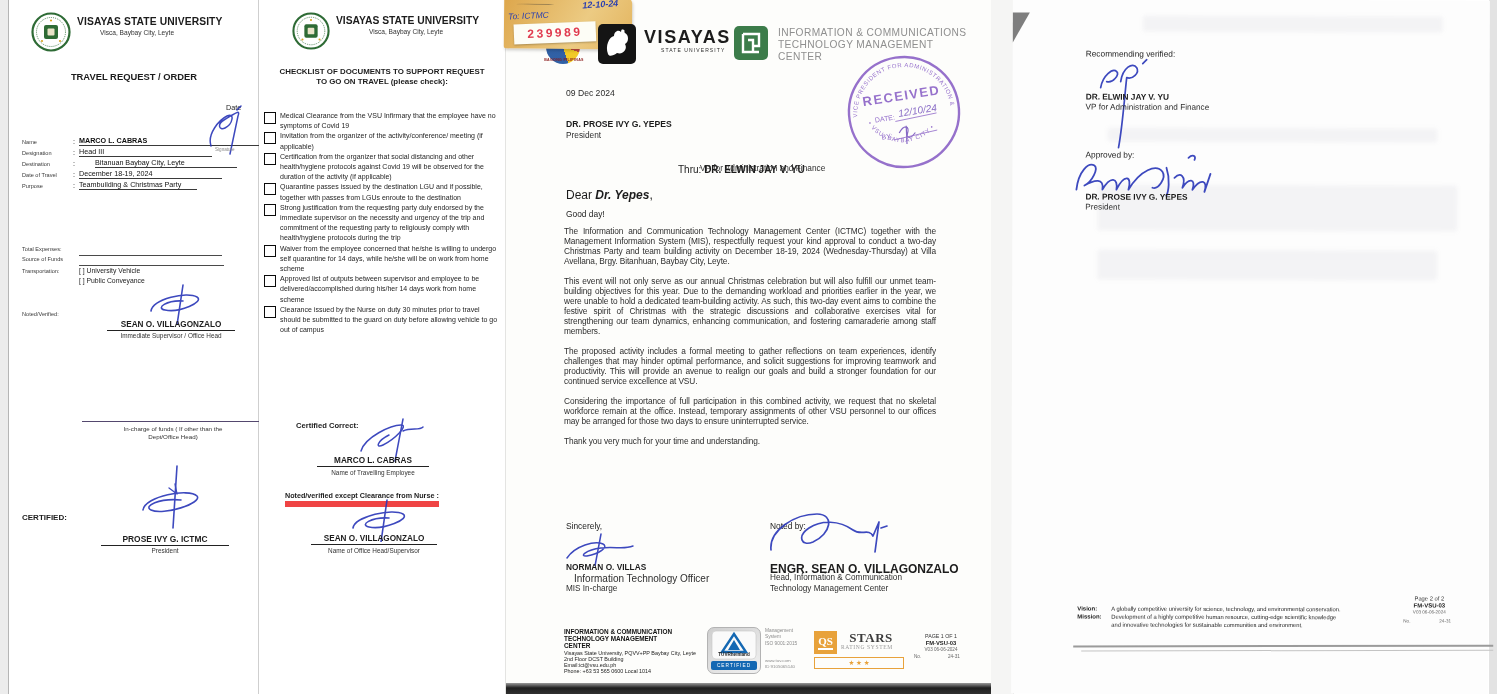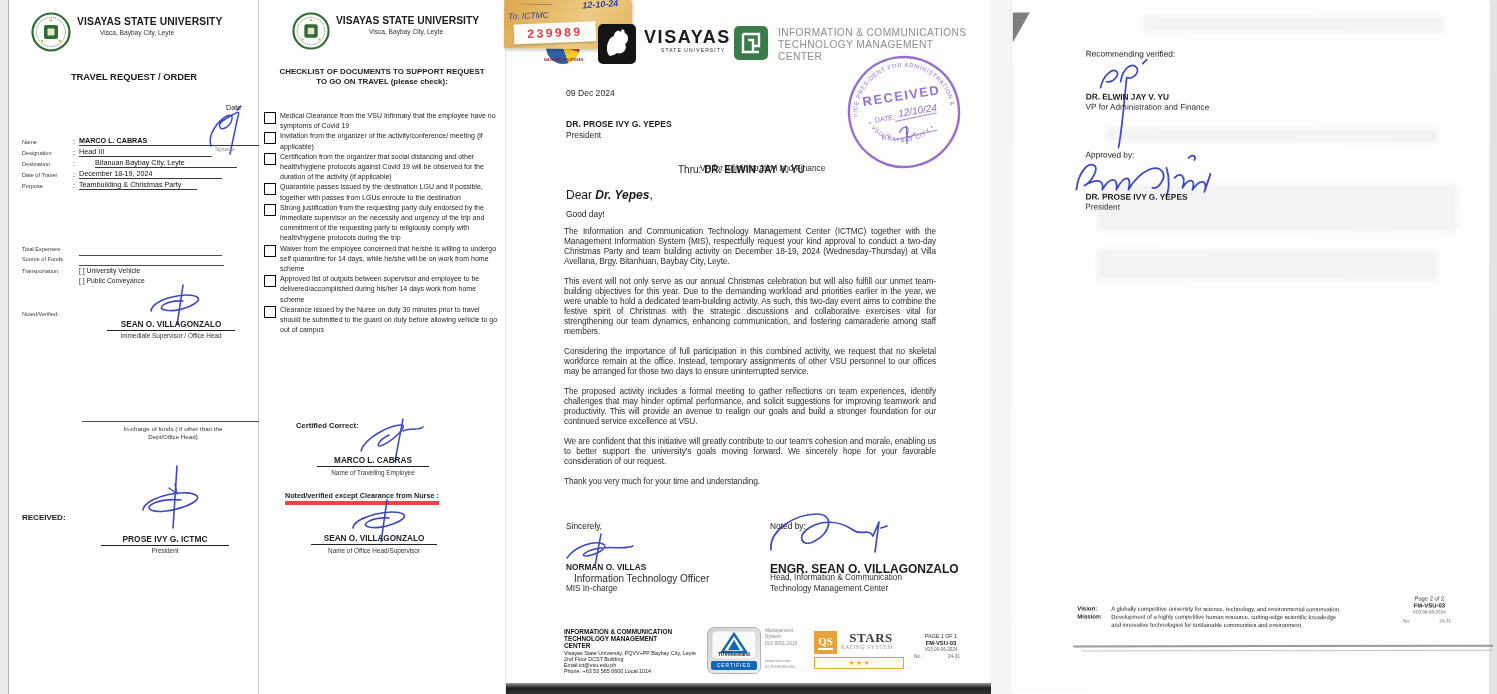--- a/index.html
+++ b/index.html
@@ -81,21 +81,21 @@
       <path d="M12,28 C14,16 48,8 58,14 C66,19 40,30 26,27 C16,25 28,17 44,18"></path>
       <path d="M44,2 L38,42"></path>
     </svg>
     <div class="abs b ctr" style="left:98px;top:320px;width:128px;font-size:8.2px;border-bottom:1.4px solid #222;padding-bottom:1px;">SEAN O. VILLAGONZALO</div>
     <div class="abs ctr" style="left:98px;top:332px;width:128px;font-size:6.4px;color:#333;">Immediate Supervisor / Office Head</div>
 
     <div class="abs" style="left:73px;top:421px;width:182px;border-bottom:1.2px solid #54486e;"></div>
     <div class="abs ctr" style="left:73px;top:425px;width:182px;font-size:6.2px;color:#333;">In-charge of  funds ( If other than the</div>
     <div class="abs ctr" style="left:73px;top:433px;width:182px;font-size:6.2px;color:#333;">Dept/Office Head)</div>
 
-    <div class="abs b" style="left:13px;top:513px;font-size:8px;">RECEIVED:</div>
+    <div class="abs b" style="left:13px;top:513px;font-size:8px;">CERTIFIED:</div>
     <svg class="abs sig" style="left:120px;top:462px;" width="90" height="70" viewBox="0 0 90 70" stroke-width="1.6">
       <path d="M14,48 C16,34 60,26 68,34 C74,41 34,54 22,48 C14,44 30,36 52,38"></path>
       <path d="M48,4 L44,66"></path>
       <path d="M40,26 L48,32 L46,22" stroke-width="1.3"></path>
     </svg>
     <div class="abs b ctr" style="left:92px;top:534px;width:128px;font-size:8.4px;border-bottom:1.4px solid #222;padding-bottom:1px;">PROSE IVY G. ICTMC</div>
     <div class="abs ctr" style="left:92px;top:547px;width:128px;font-size:6.4px;color:#333;">President</div>
   </div>
 
   <div class="page" style="left:259px;width:246px;">
@@ -149,21 +149,21 @@
     </div>
 
     <div class="abs b" style="left:37px;top:421px;font-size:7.6px;">Certified Correct:</div>
     <svg class="abs sig" style="left:92px;top:415px;" width="75" height="48" viewBox="0 0 75 48" stroke-width="1.5">
       <path d="M10,36 C14,22 40,10 50,10 C58,10 44,24 32,30 C24,34 26,26 38,20"></path>
       <path d="M52,4 L44,46 M52,16 C60,12 68,16 72,12"></path>
     </svg>
     <div class="abs b ctr" style="left:58px;top:456px;width:112px;font-size:8.2px;border-bottom:1.4px solid #222;padding-bottom:1px;">MARCO L. CABRAS</div>
     <div class="abs ctr" style="left:58px;top:469px;width:112px;font-size:6.4px;color:#333;">Name of Travelling Employee</div>
 
-    <div class="abs b" style="left:26px;top:491px;font-size:7.2px;border-bottom:4px solid #ef4444;padding-bottom:1px;">Noted/verified except Clearance from Nurse :</div>
+    <div class="abs b" style="left:26px;top:491px;font-size:7.2px;border-bottom:6px solid #ef4444;padding-bottom:1px;">Noted/verified except Clearance from Nurse :</div>
     <svg class="abs sig" style="left:82px;top:498px;" width="85" height="44" viewBox="0 0 85 44" stroke-width="1.6">
       <path d="M12,30 C14,18 52,10 62,16 C70,21 42,32 28,29 C18,27 30,19 48,20"></path>
       <path d="M46,2 L40,44"></path>
     </svg>
     <div class="abs b ctr" style="left:52px;top:534px;width:126px;font-size:8.2px;border-bottom:1.4px solid #222;padding-bottom:1px;">SEAN O. VILLAGONZALO</div>
     <div class="abs ctr" style="left:52px;top:547px;width:126px;font-size:6.4px;color:#333;">Name of Office Head/Supervisor</div>
   </div>
 
   <div class="page" style="left:505px;width:485px;background:#fdfdfb;border-left:1px solid #e4e4e2;">
 
@@ -227,23 +227,22 @@
     </div>
     <div class="abs" style="left:194px;top:163px;font-size:8.3px;color:#2e2e2e;">VP for Administration and Finance</div>
     <div class="abs" style="left:60px;top:188px;font-size:12px;">
       <span>Dear </span><span class="b" style="font-style:italic">Dr. Yepes</span><span>,</span>
     </div>
     <div class="abs" style="left:60px;top:209px;font-size:8.4px;">Good day!</div>
 
     <div class="abs" style="left:58px;top:226px;width:372px;">
       <p class="para">The Information and Communication Technology Management Center (ICTMC) together with the Management Information System (MIS), respectfully request your kind approval to conduct a two-day Christmas Party and team building activity on December 18-19, 2024 (Wednesday-Thursday) at Villa Avellana, Brgy. Bitanhuan, Baybay City, Leyte.</p>
       <p class="para">This event will not only serve as our annual Christmas celebration but will also fulfill our unmet team-building objectives for this year. Due to the demanding workload and priorities earlier in the year, we were unable to hold a dedicated team-building activity. As such, this two-day event aims to combine the festive spirit of Christmas with the strategic discussions and collaborative exercises vital for strengthening our team dynamics, enhancing communication, and fostering camaraderie among staff members.</p>
+      <p class="para">The proposed activity includes a formal meeting to gather reflections on team experiences, identify challenges that may hinder optimal performance, and solicit suggestions for improving teamwork and productivity. This will provide an avenue to realign our goals and build a stronger foundation for our continued service excellence at VSU.</p>
       <p class="para">Considering the importance of full participation in this combined activity, we request that no skeletal workforce remain at the office. Instead, temporary assignments of other VSU personnel to our offices may be arranged for those two days to ensure uninterrupted service.</p>
-      <p class="para">The proposed activity includes a formal meeting to gather reflections on team experiences, identify challenges that may hinder optimal performance, and solicit suggestions for improving teamwork and productivity. This will provide an avenue to realign our goals and build a stronger foundation for our continued service excellence at VSU.</p>
-      <p class="para">We are confident that this initiative will greatly contribute to our team's cohesion and morale, enabling us to better support the university's goals moving forward. We sincerely hope for your favorable consideration of our request.</p>
       <p class="para" style="text-align:left;">Thank you very much for your time and understanding.</p>
     </div>
 
     <div class="abs" style="left:60px;top:521px;font-size:8.4px;">Sincerely,</div>
     <svg class="abs sig" style="left:55px;top:532px;" width="90" height="34" viewBox="0 0 90 34" stroke-width="1.5">
       <path d="M6,26 C14,14 34,8 42,12 C48,15 38,22 26,24 C18,25 24,18 40,16 C54,14 62,18 72,14"></path>
       <path d="M40,2 L34,34"></path>
     </svg>
     <div class="abs b" style="left:60px;top:562px;font-size:8.3px;">NORMAN O. VILLAS</div>
     <div class="abs" style="left:60px;top:573px;font-size:10px;color:#2e2e2e;padding-left:8px;">Information Technology Officer</div>

